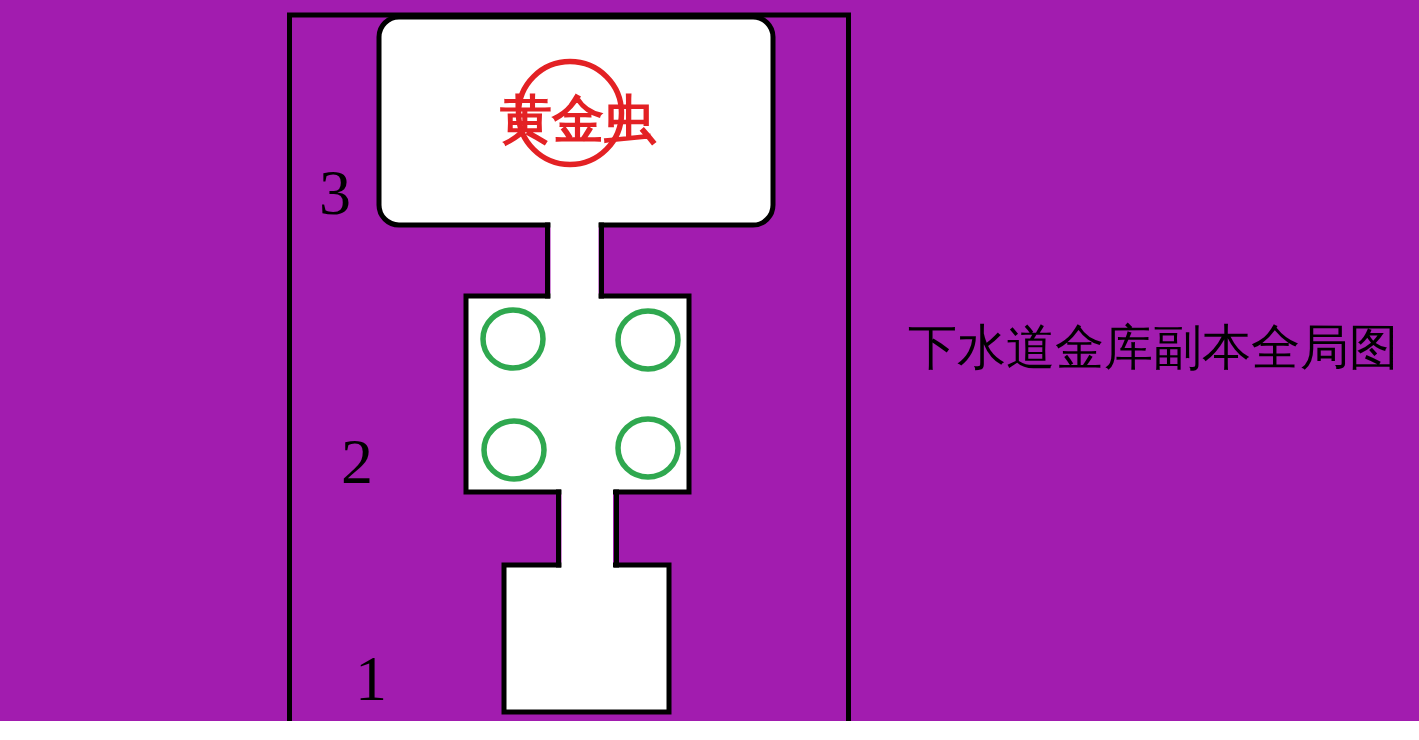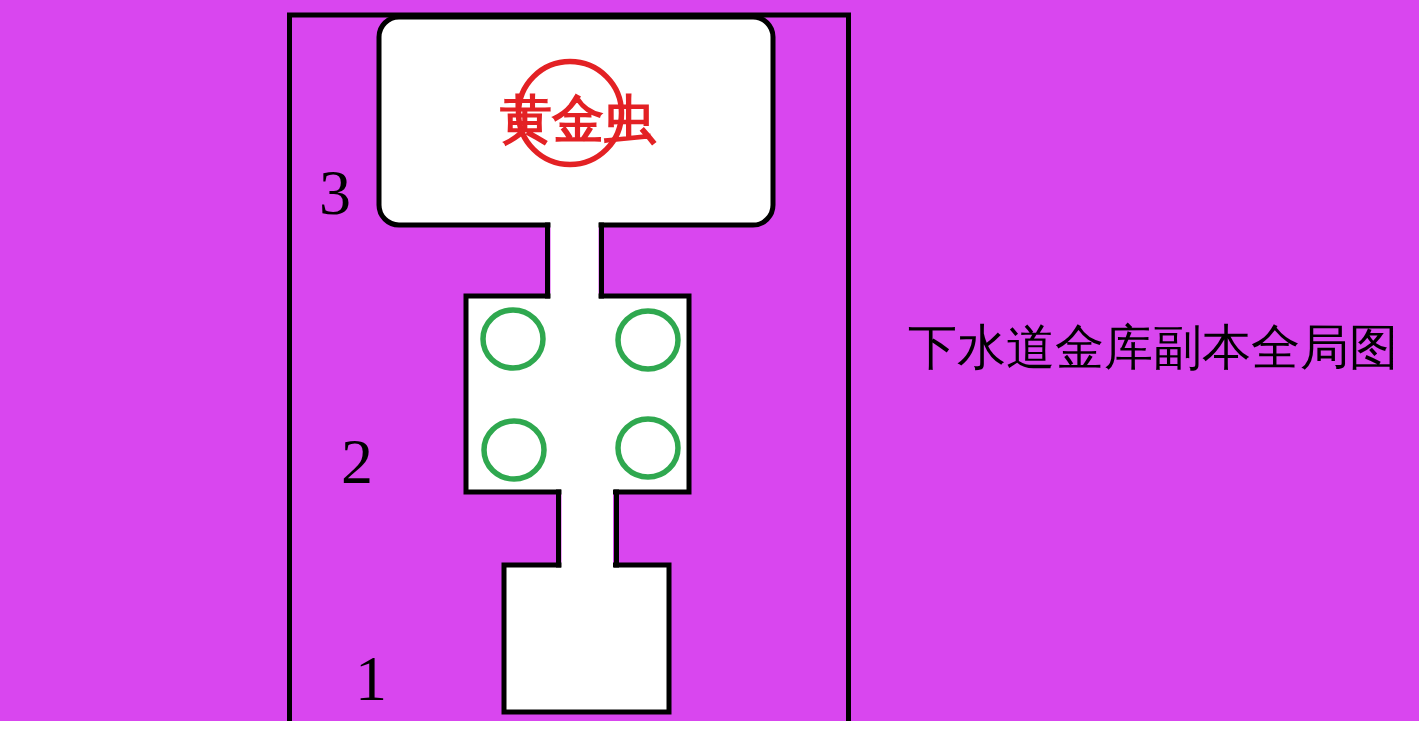--- a/index.html
+++ b/index.html
@@ -4,21 +4,21 @@
 <style>
   html, body {
     margin: 0;
     padding: 0;
     background: #ffffff;
   }
   .stage {
     position: relative;
     width: 1419px;
     height: 721px;
-    background: #d946ef;
+    background: #a21caf;
     overflow: hidden;
     font-family: "Liberation Serif", "DejaVu Serif", serif;
   }
   .stage svg {
     display: block;
     width: 1419px;
     height: 740px;
   }
   .room-label {
     font-family: "Liberation Serif", "DejaVu Serif", serif;

